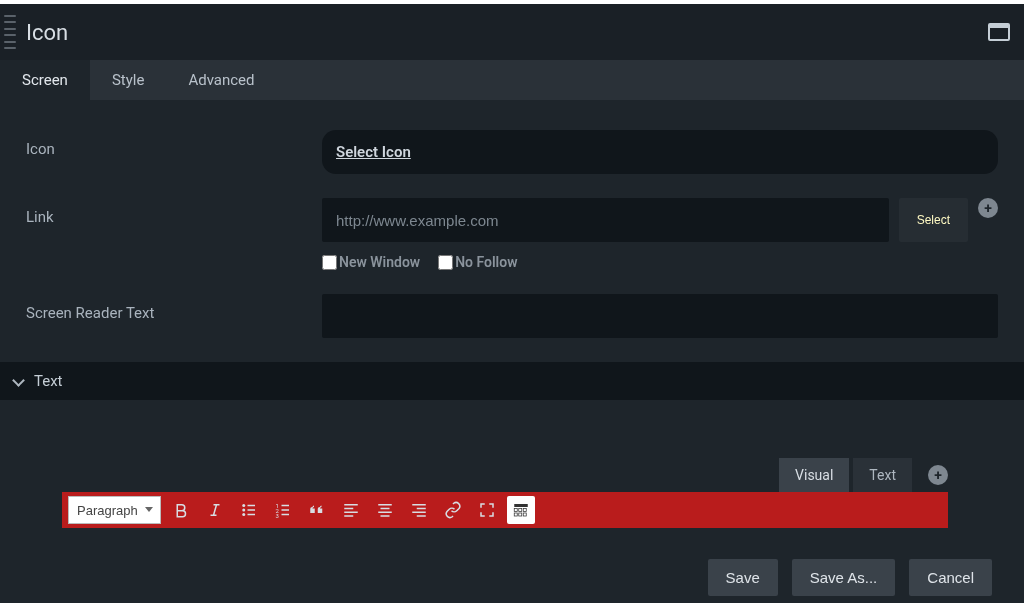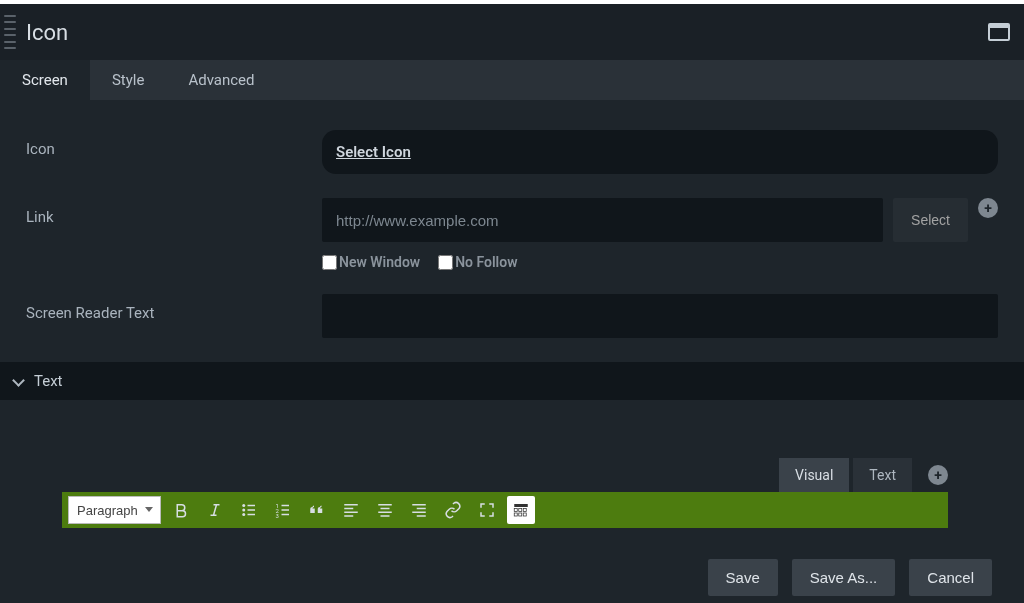--- a/index.html
+++ b/index.html
@@ -15,34 +15,34 @@
   .tab.active { background: #1e252b; color: #e1e6eb; }
   .body { padding: 30px 26px 20px 26px; }
   .row { display: flex; align-items: flex-start; margin-bottom: 24px; }
   .label { width: 296px; font-size: 15px; color: #a9b3bd; padding-top: 10px; }
   .field { flex: 1; }
   .input-like { background: #10161b; border-radius: 14px; height: 44px; display:flex; align-items:center; padding: 0 14px; font-size: 15px; color: #aeb7c0; }
   .select-icon-text { text-decoration: underline; font-weight: 600; color: #cfd6dd; }
   .link-row { display:flex; align-items:flex-start; gap: 10px; }
   .link-input { flex:1; background:#10161b; border:none; height:44px; padding:0 14px; font-size:15px; color:#aeb7c0; border-radius:2px; outline:none; }
   .link-input::placeholder { color:#7d8790; }
-  .select-btn { background:#262d33; border:none; color:#a3a3a3; height:44px; padding:0 18px; font-size:14px; border-radius:2px; cursor:pointer; }
+  .select-btn { background:#262d33; border:none; color:#fef9c3; height:44px; padding:0 18px; font-size:12px; border-radius:2px; cursor:pointer; }
   .plus-circle { width:20px; height:20px; border-radius:50%; background:#7e8790; color:#1e252b; display:flex; align-items:center; justify-content:center; font-weight:bold; font-size:14px; cursor:pointer; flex-shrink:0; }
   .cb-row { margin-top: 12px; display:flex; gap: 18px; align-items:center; font-size:14px; font-weight:600; color:#8a939c; }
   .cb-row label { display:flex; align-items:center; gap:2px; cursor:pointer; }
   .cb-row input { width:15px; height:15px; accent-color:#fff; }
   .section-header { background:#10161b; height:38px; display:flex; align-items:center; padding:0 12px; gap:10px; font-size:15px; color:#c5ced6; margin: 24px -26px 0 -26px; }
   .chev { width:12px; height:12px; display:inline-block; position:relative; }
   .chev::before { content:''; position:absolute; width:7px; height:7px; border-left:2px solid #aeb7c0; border-bottom:2px solid #aeb7c0; transform: rotate(-45deg); top:1px; left:2px; }
   .editor-wrap { margin-top: 58px; }
   .ed-tabs { display:flex; justify-content:flex-end; align-items:center; gap:4px; padding-right: 50px; }
   .ed-tab { padding: 9px 16px; font-size:14px; color:#aeb7c0; background:#2a3138; cursor:pointer; }
   .ed-tab.active { background:#3a424a; color:#d8dee4; }
   .ed-plus { margin-left: 12px; }
-  .toolbar { background:#4d7c0f; height:36px; display:flex; align-items:center; padding: 0 6px; gap:6px; margin: 0 50px 0 36px; }
+  .toolbar { background:#b91c1c; height:36px; display:flex; align-items:center; padding: 0 6px; gap:6px; margin: 0 50px 0 36px; }
   .format-select { background:#fff; color:#444; border:1px solid #bbb; height:28px; font-size:13px; padding:0 22px 0 8px; appearance:none; position:relative; }
   .select-wrap { position:relative; }
   .select-wrap::after { content:''; position:absolute; right:8px; top:11px; width:0; height:0; border-left:4px solid transparent; border-right:4px solid transparent; border-top:5px solid #666; pointer-events:none; }
   .tbtn { width:28px; height:28px; display:flex; align-items:center; justify-content:center; color:#d8dee4; cursor:pointer; border-radius:2px; }
   .tbtn.active { background:#fff; color:#333; }
   .tbtn svg { width:18px; height:18px; }
   .footer { position:absolute; bottom:0; right:0; height:46px; display:flex; align-items:center; gap:14px; padding: 0 32px 6px 0; }
   .fbtn { background:#3a424a; border:none; color:#dfe4e9; font-size:15px; padding: 10px 18px; border-radius:2px; cursor:pointer; }
 </style>
 </head>

